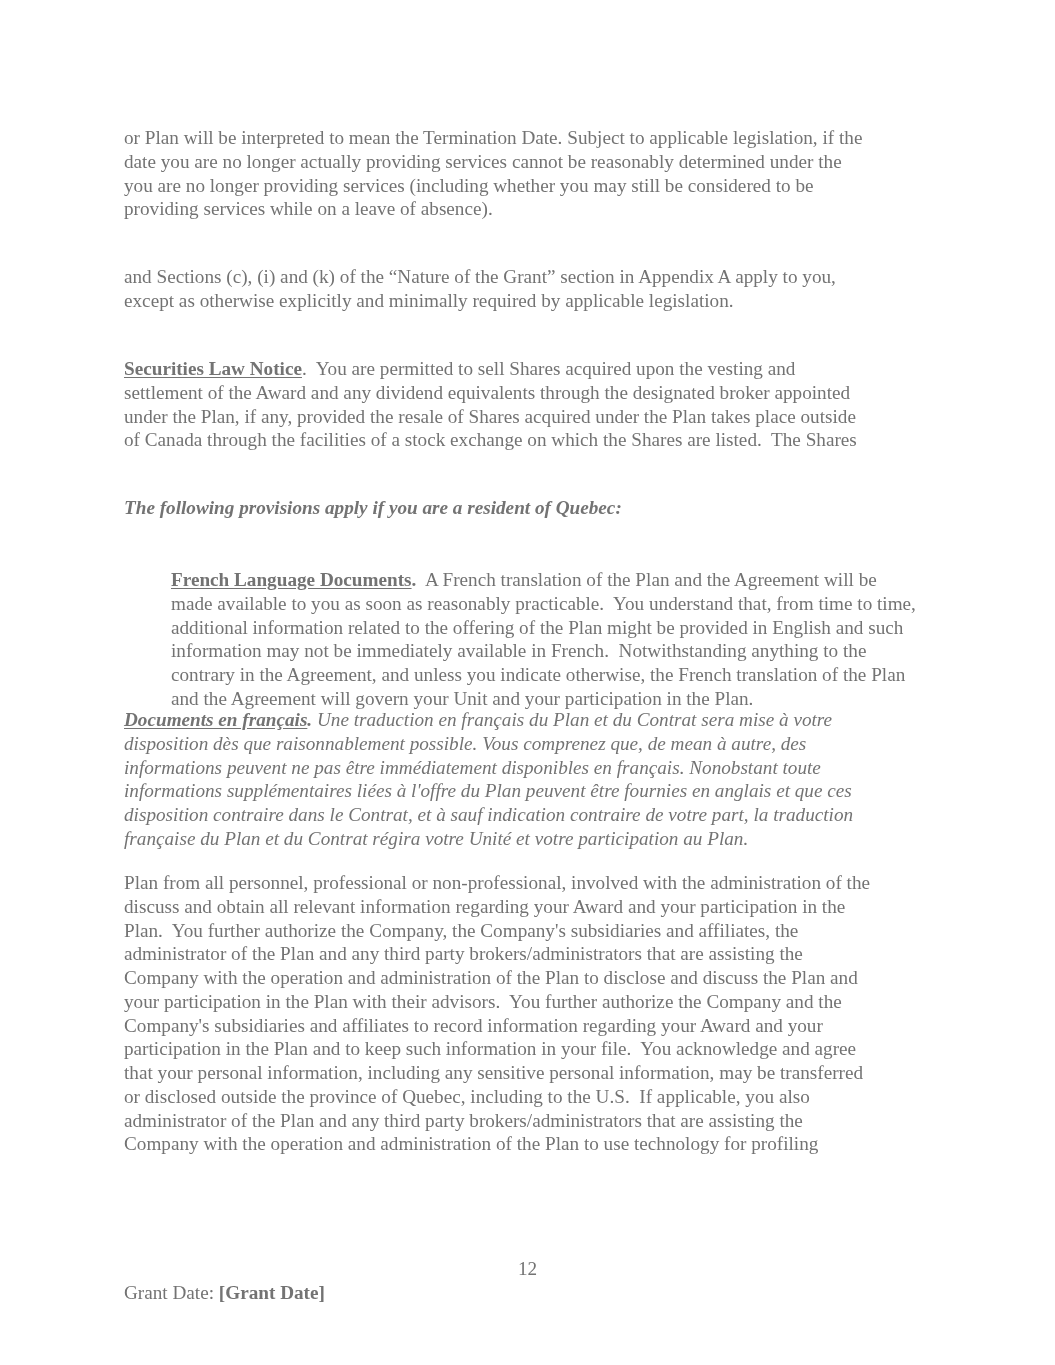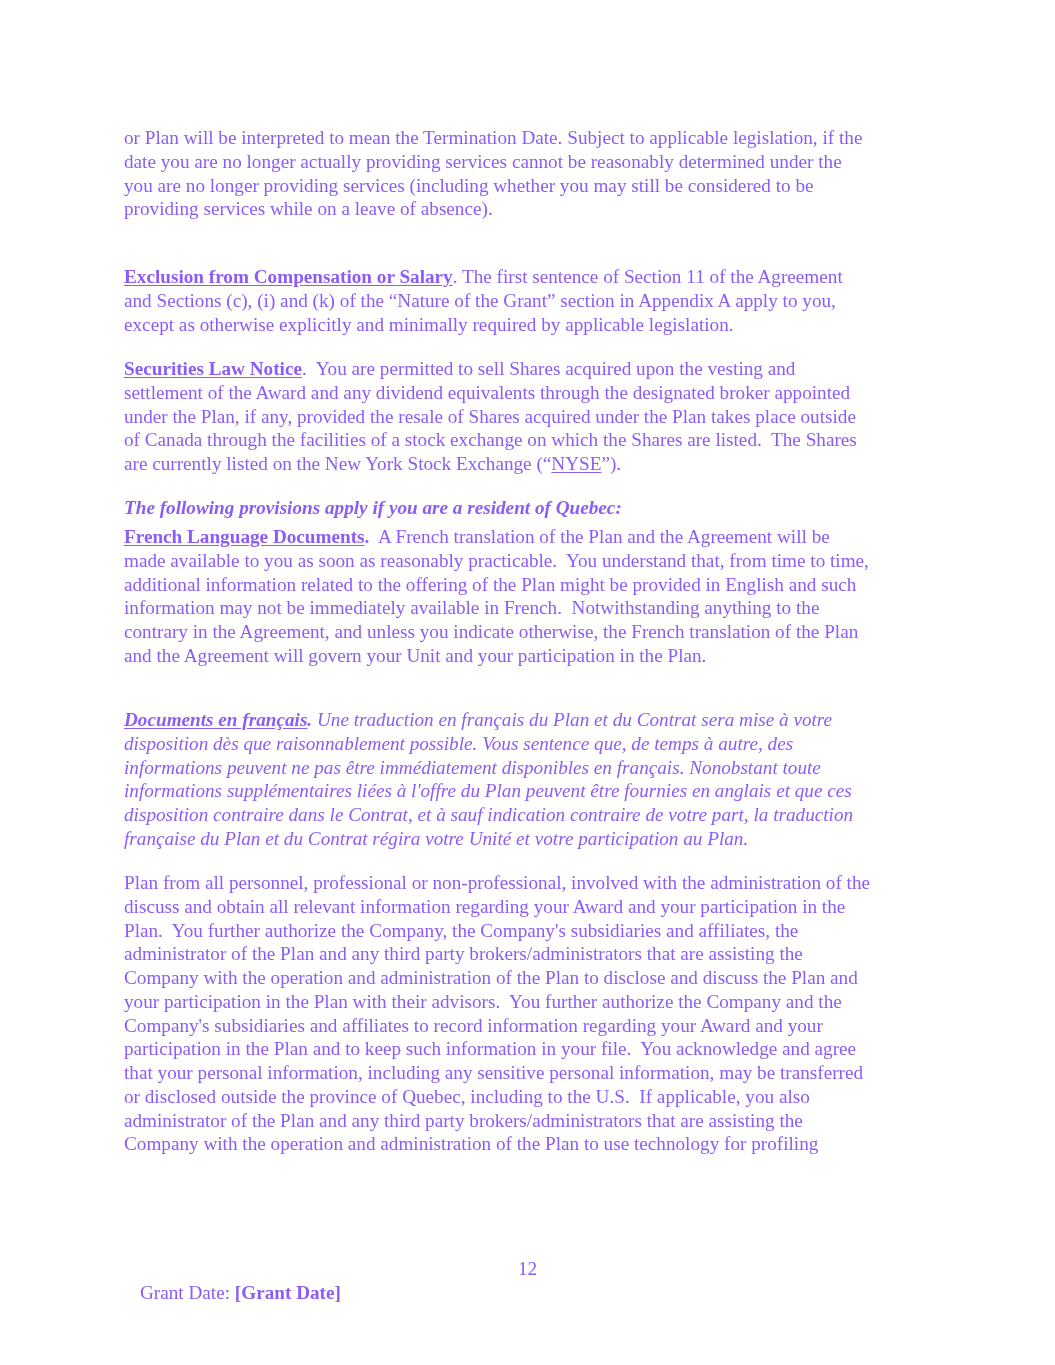--- a/index.html
+++ b/index.html
@@ -1,73 +1,71 @@
 <!DOCTYPE html>
 <html><head>
 <meta charset="utf-8">
 <style>
   html, body { margin: 0; padding: 0; background: #ffffff; }
   body { width: 1055px; height: 1365px; position: relative; overflow: hidden; }
   .page {
     position: absolute; left: 0; top: 0; width: 1055px; height: 1365px;
-    background: #ffffff; color: #8b5cf6;
+    background: #ffffff; color: #737373;
     font-family: "Liberation Serif", "DejaVu Serif", serif;
     font-size: 19.2px;
     line-height: 23.75px;
   }
   .para { position: absolute; left: 124px; width: 830px; margin: 0; }
   .line { display: block; white-space: pre; }
   .heading { font-weight: bold; text-decoration: underline; text-underline-offset: 2px; }
   .italic { font-style: italic; }
   .bi { font-weight: bold; font-style: italic; }
   .u { text-decoration: underline; text-underline-offset: 2px; }
   .page-number { position: absolute; left: 0; width: 1055px; top: 1257px; text-align: center; }
-  .footer { position: absolute; left: 140px; top: 1281px; }
+  .footer { position: absolute; left: 124px; top: 1281px; }
   .footer b { font-weight: bold; }
 </style>
 </head>
 <body>
 
 <div class="page">
 
   <p class="para" style="top:126px;">
     <span class="line">or Plan will be interpreted to mean the Termination Date. Subject to applicable legislation, if the</span>
     <span class="line">date you are no longer actually providing services cannot be reasonably determined under the</span>
     <span class="line">you are no longer providing services (including whether you may still be considered to be</span>
     <span class="line">providing services while on a leave of absence).</span>
   </p>
 
   <p class="para" style="top:265px;">
-    <span class="line"><span class="heading">Exclusion from Compensation or Salary</span><span>. The first sentence of Section 11 of the Agreement</span></span>
     <span class="line">and Sections (c), (i) and (k) of the “Nature of the Grant” section in Appendix A apply to you,</span>
     <span class="line">except as otherwise explicitly and minimally required by applicable legislation.</span>
   </p>
 
   <p class="para" style="top:357px;">
     <span class="line"><span class="heading">Securities Law Notice</span><span>.  You are permitted to sell Shares acquired upon the vesting and</span></span>
     <span class="line">settlement of the Award and any dividend equivalents through the designated broker appointed</span>
     <span class="line">under the Plan, if any, provided the resale of Shares acquired under the Plan takes place outside</span>
     <span class="line">of Canada through the facilities of a stock exchange on which the Shares are listed.  The Shares</span>
-    <span class="line"><span>are currently listed on the New York Stock Exchange (“</span><span class="u">NYSE</span><span>”).</span></span>
   </p>
 
   <p class="para bi" style="top:496px;">The following provisions apply if you are a resident of Quebec:</p>
 
-  <p class="para" style="top:525px;">
+  <p class="para" style="top:568px;margin-left:47px;">
     <span class="line"><span class="heading">French Language Documents</span><b>.</b><span>  A French translation of the Plan and the Agreement will be</span></span>
     <span class="line">made available to you as soon as reasonably practicable.  You understand that, from time to time,</span>
     <span class="line">additional information related to the offering of the Plan might be provided in English and such</span>
     <span class="line">information may not be immediately available in French.  Notwithstanding anything to the</span>
     <span class="line">contrary in the Agreement, and unless you indicate otherwise, the French translation of the Plan</span>
     <span class="line">and the Agreement will govern your Unit and your participation in the Plan.</span>
   </p>
 
   <p class="para italic" style="top:708px;font-family:Liberation Serif, serif;">
     <span class="line"><span class="heading">Documents en français</span><b>.</b><span> Une traduction en français du Plan et du Contrat sera mise à votre</span></span>
-    <span class="line">disposition dès que raisonnablement possible. Vous sentence que, de temps à autre, des</span>
+    <span class="line">disposition dès que raisonnablement possible. Vous comprenez que, de mean à autre, des</span>
     <span class="line">informations peuvent ne pas être immédiatement disponibles en français. Nonobstant toute</span>
     <span class="line">informations supplémentaires liées à l'offre du Plan peuvent être fournies en anglais et que ces</span>
     <span class="line">disposition contraire dans le Contrat, et à sauf indication contraire de votre part, la traduction</span>
     <span class="line">française du Plan et du Contrat régira votre Unité et votre participation au Plan.</span>
   </p>
 
   <p class="para" style="top:871px;">
     <span class="line">Plan from all personnel, professional or non-professional, involved with the administration of the</span>
     <span class="line">discuss and obtain all relevant information regarding your Award and your participation in the</span>
     <span class="line">Plan.  You further authorize the Company, the Company's subsidiaries and affiliates, the</span>

